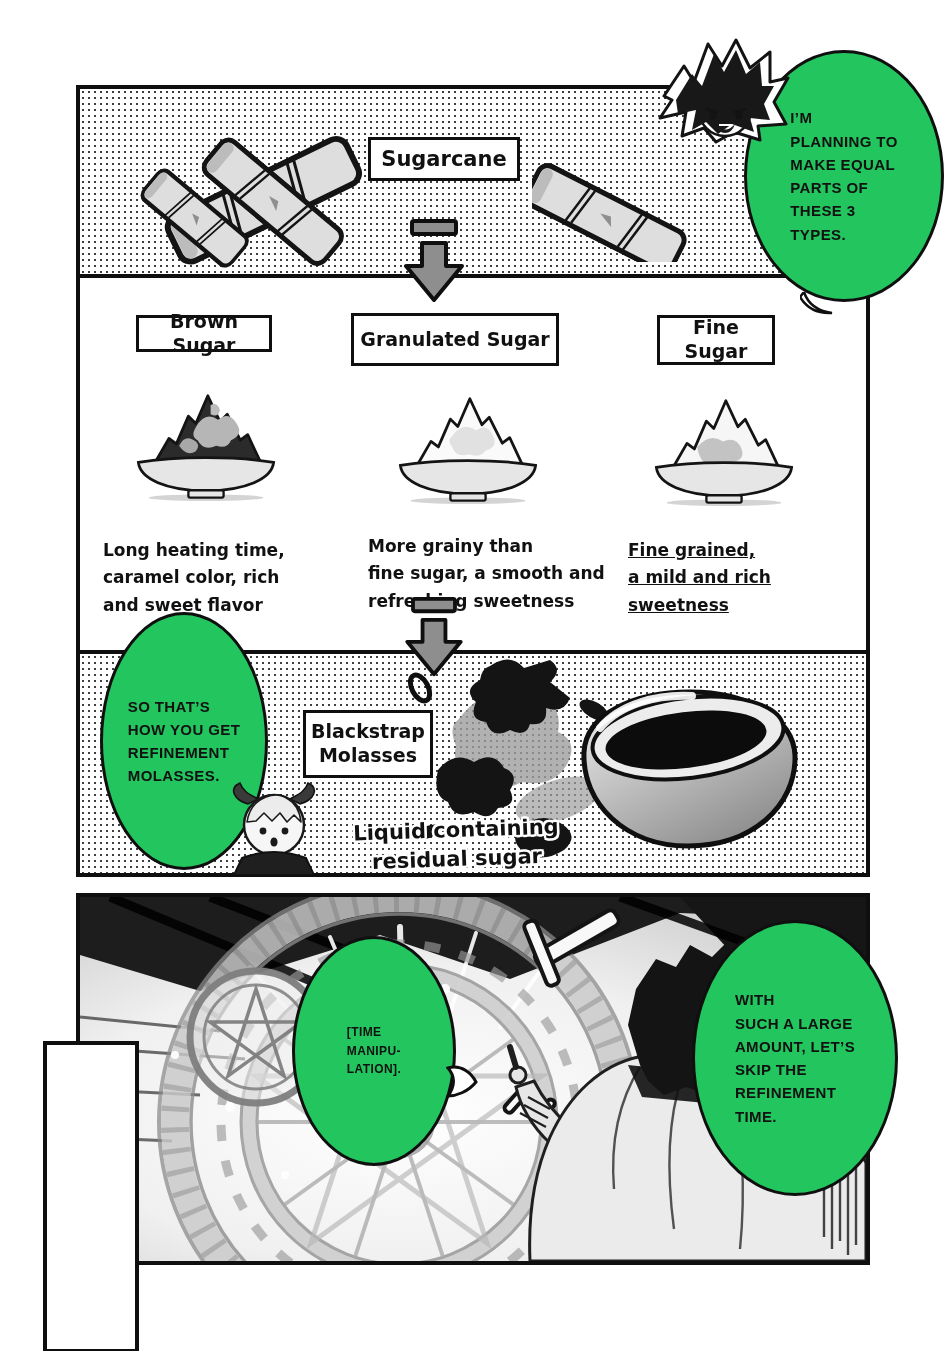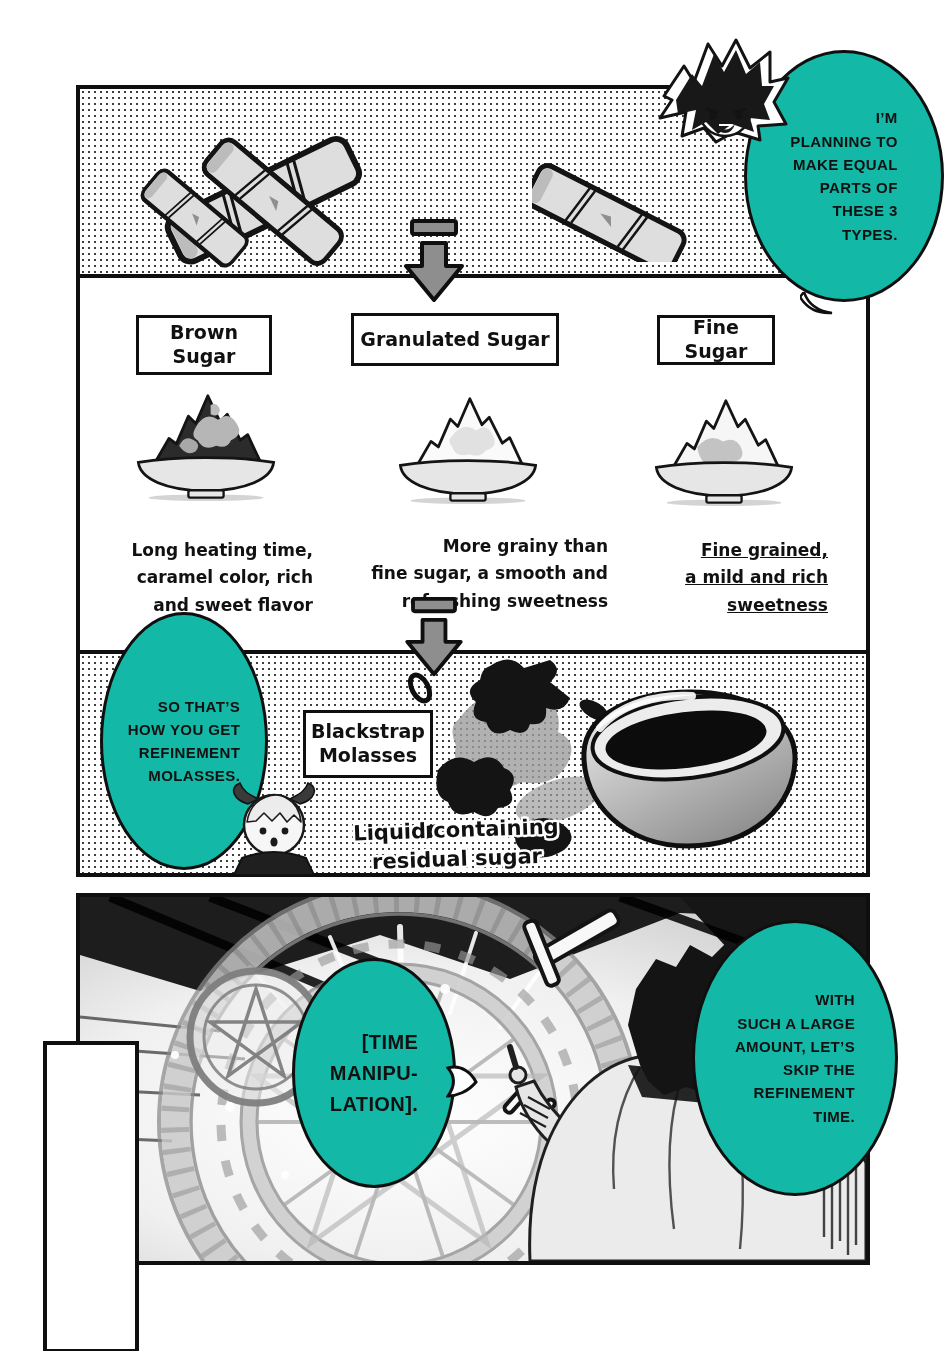--- a/index.html
+++ b/index.html
@@ -7,24 +7,24 @@
   .page{position:relative;width:950px;height:1351px;background:#fff;overflow:hidden;
         font-family:"DejaVu Sans",sans-serif;color:#111;}
   .abs{position:absolute;}
   .tone{background-color:#fff;
         background-image:radial-gradient(circle,#3f3f3f 0.95px,rgba(0,0,0,0) 1.2px);
         background-size:6px 6px;}
   .frame{border:4px solid #0f0f0f;background:#fff;}
   .strip{position:relative;width:100%;}
   .labelbox{background:#fff;border:3px solid #0f0f0f;display:flex;align-items:center;justify-content:center;
             text-align:center;font-weight:700;font-family:"DejaVu Sans",sans-serif;white-space:pre-line;line-height:1.25;}
-  .bubble{background:#14b8a6;border:3px solid #0f0f0f;border-radius:50%;display:flex;align-items:center;justify-content:center;
-          text-align:right;font-family:"Liberation Sans",sans-serif;font-weight:700;letter-spacing:.4px;}
+  .bubble{background:#22c55e;border:3px solid #0f0f0f;border-radius:50%;display:flex;align-items:center;justify-content:center;
+          text-align:left;font-family:"Liberation Sans",sans-serif;font-weight:700;letter-spacing:.4px;}
   .bubble span{white-space:pre-line;line-height:1.55;}
-  .desc{font-weight:700;text-align:right;white-space:pre-line;line-height:1.6;font-size:17px;}
+  .desc{font-weight:700;text-align:left;white-space:pre-line;line-height:1.6;font-size:17px;}
   .caption-outline{font-weight:700;font-size:21px;line-height:1.35;text-align:center;white-space:pre-line;
      transform:rotate(-2deg);
      text-shadow:-2px -2px 0 #fff,2px -2px 0 #fff,-2px 2px 0 #fff,2px 2px 0 #fff,0 -2.5px 0 #fff,0 2.5px 0 #fff,-2.5px 0 0 #fff,2.5px 0 0 #fff;}
   svg{display:block;}
 </style>
 </head>
 <body>
 
 <div class="page">
 
@@ -65,20 +65,23 @@
         <use href="#cane" width="118" height="42"></use>
       </g>
   </svg>
 
   <svg class="abs" style="left:532px;top:122px;" width="185" height="140" viewBox="0 0 185 140">
     <g transform="translate(10,36) rotate(27)">
         <use href="#cane" width="168" height="50"></use>
       </g>
   </svg>
 
+  <div class="abs labelbox" style="left:368px;top:137px;width:152px;height:44px;font-size:21px;z-index:3;">
+    <span>Sugarcane</span>
+  </div>
 
   <svg class="abs" style="left:392px;top:218px;z-index:4;" width="84" height="88" viewBox="0 0 84 88">
     <rect x="20" y="3" width="44" height="13" rx="2" fill="#8e8e8e" stroke="#0f0f0f" stroke-width="4"></rect>
     <path d="M30,25 H54 V48 H70 L42,82 L14,48 H30 Z" fill="#8e8e8e" stroke="#0f0f0f" stroke-width="4" stroke-linejoin="round"></path>
   </svg>
 
   <svg class="abs" style="left:656px;top:38px;z-index:5;" width="138" height="108" viewBox="0 0 138 108">
     <polygon points="8,58 28,28 38,44 52,6 66,28 80,2 94,30 114,14 114,44 132,40 118,64 130,86 102,88 104,102 78,94 60,104 48,90 26,98 30,74 4,80 16,62" fill="#ffffff" stroke="#131313" stroke-width="3" stroke-linejoin="round"></polygon>
     <circle cx="69" cy="72" r="26" fill="#fdfdfd" stroke="#131313" stroke-width="2.5"></circle>
     <polygon points="20,62 36,36 46,48 58,16 68,34 80,12 90,36 104,24 106,48 118,48 108,66 114,82 94,80 98,94 76,86 62,96 50,84 36,92 40,72 22,76" fill="#181818"></polygon>
@@ -95,21 +98,21 @@
 PLANNING TO
 MAKE EQUAL
 PARTS OF
 THESE 3
 TYPES.</span>
   </div>
   <svg class="abs" style="left:800px;top:292px;z-index:4;" width="34" height="26" viewBox="0 0 34 26">
     <path d="M4,0 C8,12 18,19 32,21 C16,22 6,15 0,5 Z" fill="#fff" stroke="#0f0f0f" stroke-width="2.5"></path>
   </svg>
 
-  <div class="abs labelbox" style="left:136px;top:315px;width:136px;height:60px;font-size:19px;">
+  <div class="abs labelbox" style="left:136px;top:315px;width:136px;height:37px;font-size:19px;">
     <span>Brown Sugar</span>
   </div>
   <div class="abs labelbox" style="left:351px;top:313px;width:208px;height:53px;font-size:19px;">
     <span>Granulated Sugar</span>
   </div>
   <div class="abs labelbox" style="left:657px;top:315px;width:118px;height:50px;font-size:19px;">
     <span>Fine Sugar</span>
   </div>
 
   <svg class="abs" style="left:118px;top:381px;" width="176" height="124" viewBox="0 0 190 126">
@@ -303,21 +306,21 @@
       <g stroke="#1a1a1a" stroke-width="2.4" opacity=".8">
         <line x1="744" y1="252" x2="744" y2="340"></line>
           <line x1="752" y1="248" x2="752" y2="352"></line>
         <line x1="760" y1="258" x2="760" y2="344"></line>
           <line x1="768" y1="250" x2="768" y2="358"></line>
         <line x1="776" y1="260" x2="776" y2="348"></line>
       </g>
     </svg>
   </div>
 
-  <div class="abs bubble" style="left:292px;top:958px;width:164px;height:230px;font-size:20px;z-index:6;">
+  <div class="abs bubble" style="left:292px;top:936px;width:164px;height:230px;font-size:12px;z-index:6;">
     <span>[TIME
 MANIPU-
 LATION].</span>
   </div>
   <svg class="abs" style="left:446px;top:1062px;z-index:6;" width="32" height="40" viewBox="0 0 32 40">
     <path d="M2,6 C16,2 26,12 30,20 C22,30 10,34 2,34 C9,24 9,14 2,6 Z" fill="#fff" stroke="#0f0f0f" stroke-width="3"></path>
   </svg>
 
   <div class="abs bubble" style="left:692px;top:920px;width:206px;height:276px;font-size:15px;z-index:7;">
     <span>WITH

